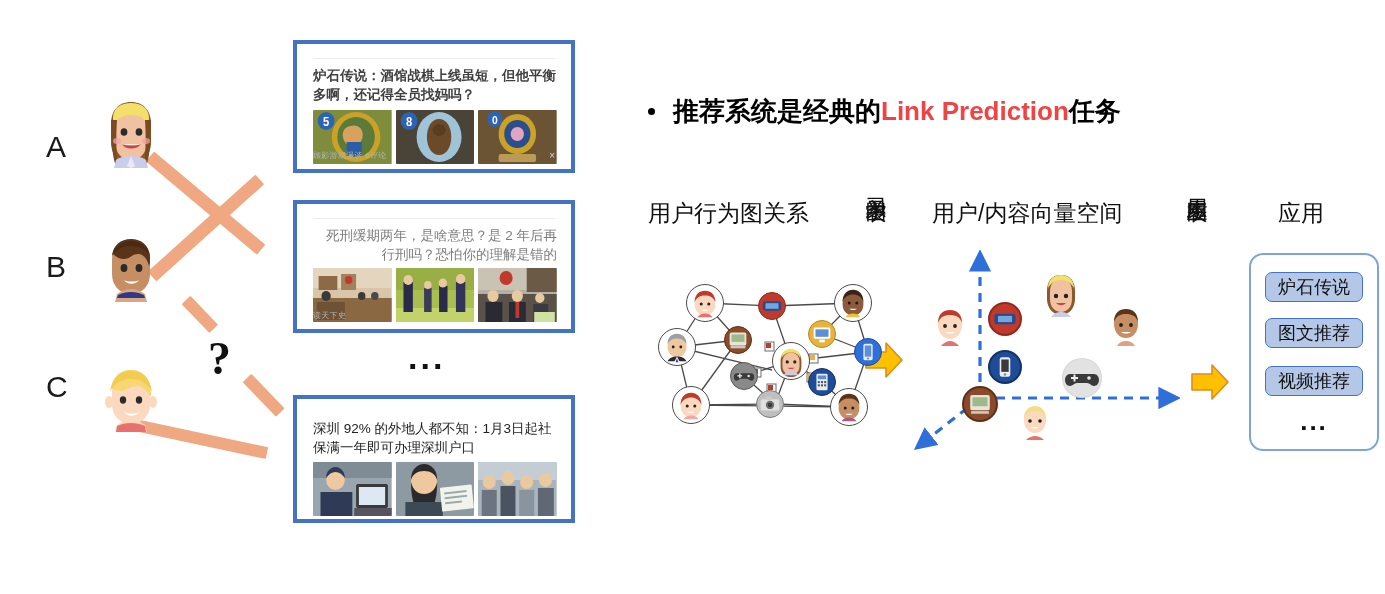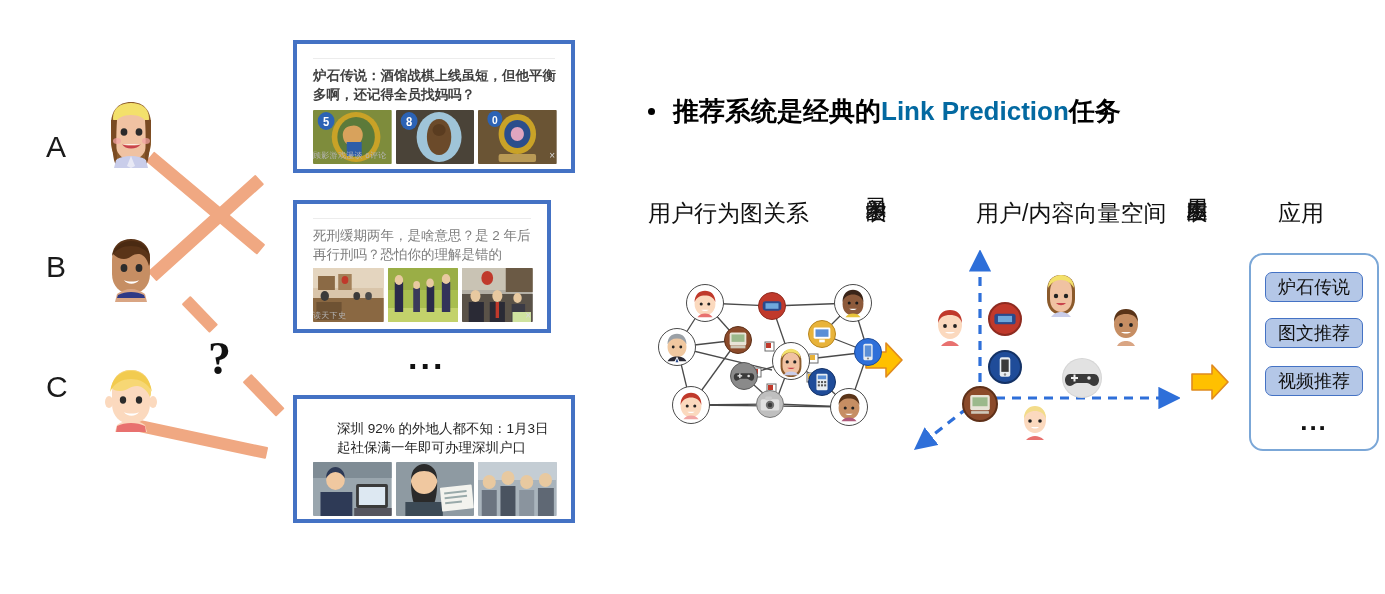--- a/index.html
+++ b/index.html
@@ -33,21 +33,21 @@
     border:4px solid #4472C4;box-sizing:border-box;
   }
   .card-inner{position:absolute;left:6px;right:6px;top:6px;bottom:4px;background:#fff;}
   .card-rule{position:absolute;left:10px;right:10px;top:8px;height:1px;background:#ececec;}
   .card-title{
     position:absolute;left:10px;right:8px;top:16px;
     font-size:13.5px;line-height:19px;color:#404040;font-weight:bold;
     font-family:"Liberation Sans","DejaVu Sans",sans-serif;
   }
   .card-title.light{font-weight:normal;color:#7d7d7d;}
-  .card-title.plain{font-weight:normal;color:#222;margin-left:24px;}
+  .card-title.plain{font-weight:normal;color:#222;}
   .thumbs{position:absolute;left:10px;right:8px;display:flex;gap:4px;}
   .thumb{flex:1;height:54px;overflow:hidden;position:relative;border-radius:1px;}
   .card-foot{
     position:absolute;left:10px;bottom:4px;font-size:8px;color:#b5b5b5;
     font-family:"Liberation Sans","DejaVu Sans",sans-serif;letter-spacing:.3px;
   }
   .card-x{position:absolute;right:10px;bottom:4px;font-size:10px;color:#d8d8d8;}
 
   .dots-sep{
     position:absolute;font-size:34px;font-weight:bold;color:#111;letter-spacing:3px;
@@ -58,21 +58,21 @@
     font-family:"Liberation Sans","DejaVu Sans",sans-serif;
   }
 
   
   .bullet-row{position:absolute;display:flex;align-items:center;gap:18px;}
   .bullet-dot{width:7px;height:7px;border-radius:50%;background:#000;}
   .headline{
     font-size:26px;font-weight:bold;color:#000;white-space:nowrap;
     font-family:"Liberation Sans","DejaVu Sans",sans-serif;
   }
-  .headline .red{color:#0369a1;}
+  .headline .red{color:#ef4444;}
 
   .col-head{
     position:absolute;font-size:23px;color:#111;white-space:nowrap;
     font-family:Liberation Sans, sans-serif;
   }
   .vert-label{
     position:absolute;font-size:21px;color:#111;
     writing-mode:vertical-rl;text-orientation:upright;
     font-family:"Liberation Sans","DejaVu Sans",sans-serif;
     letter-spacing:-1px;
@@ -211,21 +211,21 @@
             <circle cx="18" cy="9" r="8" fill="#2C63B5"></circle>
             <text x="18" y="14" font-size="11" font-weight="bold" fill="#fff" text-anchor="middle" font-family="sans-serif">0</text>
           </svg>
         </div>
       </div>
       <div class="card-foot">顾影游戏漫谈  6评论</div>
       <div class="card-x">×</div>
     </div>
   </div>
 
-  <div class="card" style="left:293px;top:200px;width:258px;height:133px;">
+  <div class="card" style="left:293px;top:200px;width:282px;height:133px;text-align:right;">
     <div class="card-inner">
       <div class="card-rule"></div>
       <div class="card-title light">死刑缓期两年，是啥意思？是 2 年后再行刑吗？恐怕你的理解是错的</div>
       <div class="thumbs" style="top:58px;">
         <div class="thumb">
           <svg viewBox="0 0 84 54" width="100%" height="100%" preserveAspectRatio="none" aria-hidden="true">
             <rect width="84" height="54" fill="#D9C5AA"></rect>
             <rect y="0" width="84" height="20" fill="#E4D5BF"></rect>
             <rect x="6" y="8" width="20" height="14" fill="#8B6A45"></rect>
             <rect x="30" y="6" width="16" height="16" fill="#A3815A"></rect>
@@ -326,21 +326,21 @@
   <div class="dots-sep" style="left:408px;top:352px;">...</div>
 
   <div class="bullet-row" style="left:648px;top:94px;">
     <span class="bullet-dot"></span>
     <span class="headline">
       <span>推荐系统是经典的</span><span class="red">Link Prediction</span><span>任务</span>
     </span>
   </div>
 
   <div class="col-head" style="left:648px;top:198px;">用户行为图关系</div>
-  <div class="col-head" style="left:976px;top:198px;">用户/内容向量空间</div>
+  <div class="col-head" style="left:932px;top:198px;">用户/内容向量空间</div>
   <div class="col-head" style="left:1278px;top:198px;">应用</div>
 
   <div class="vert-label" style="left:862px;top:186px;">图表示学习</div>
   <div class="vert-label" style="left:1183px;top:186px;">图表示应用</div>
 
   <div class="arrow-right" style="left:862px;top:338px;">
     <svg width="44" height="44" viewBox="0 0 44 44" aria-hidden="true">
       <path d="M4 14h20V5l16 17-16 17v-9H4z" fill="#FFC000" stroke="#E08A1E" stroke-width="1.6" stroke-linejoin="round"></path>
     </svg>
   </div>

